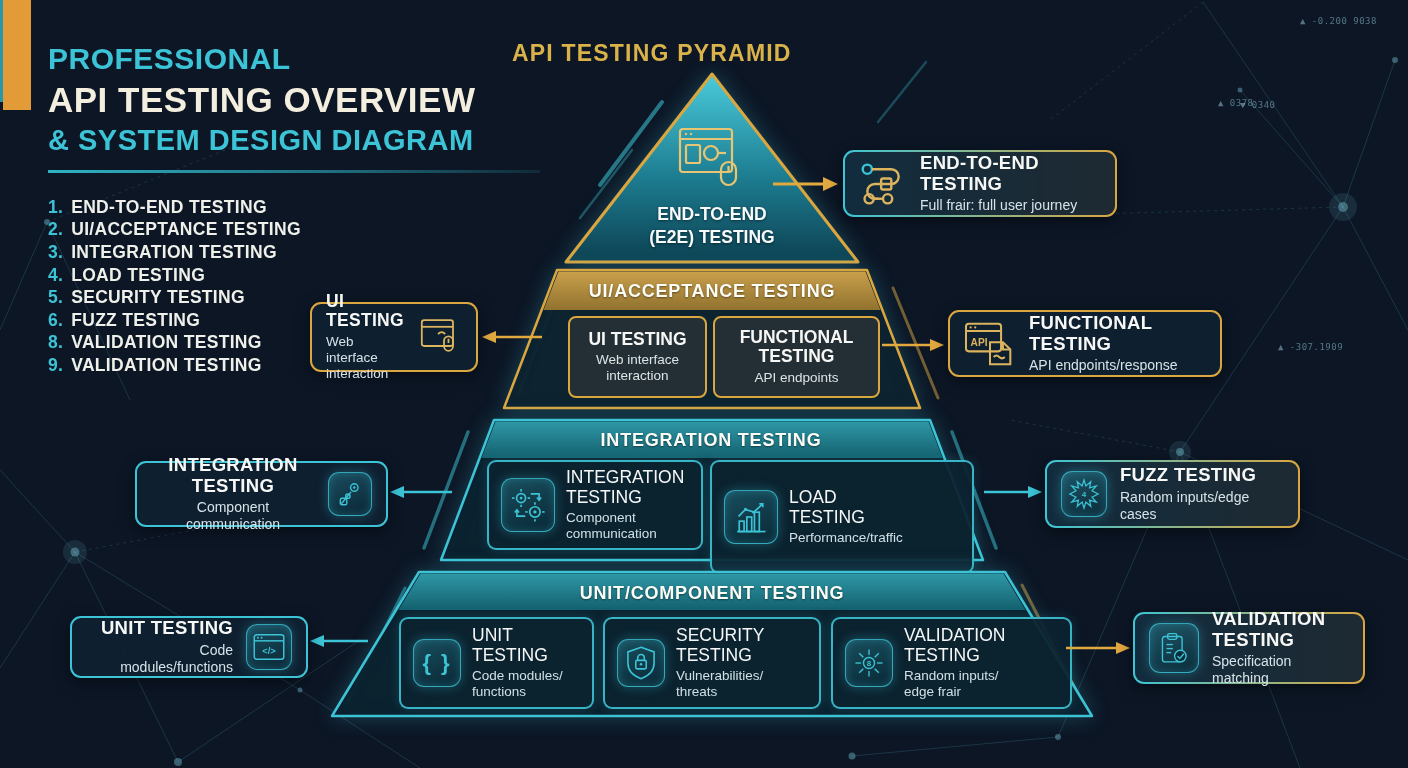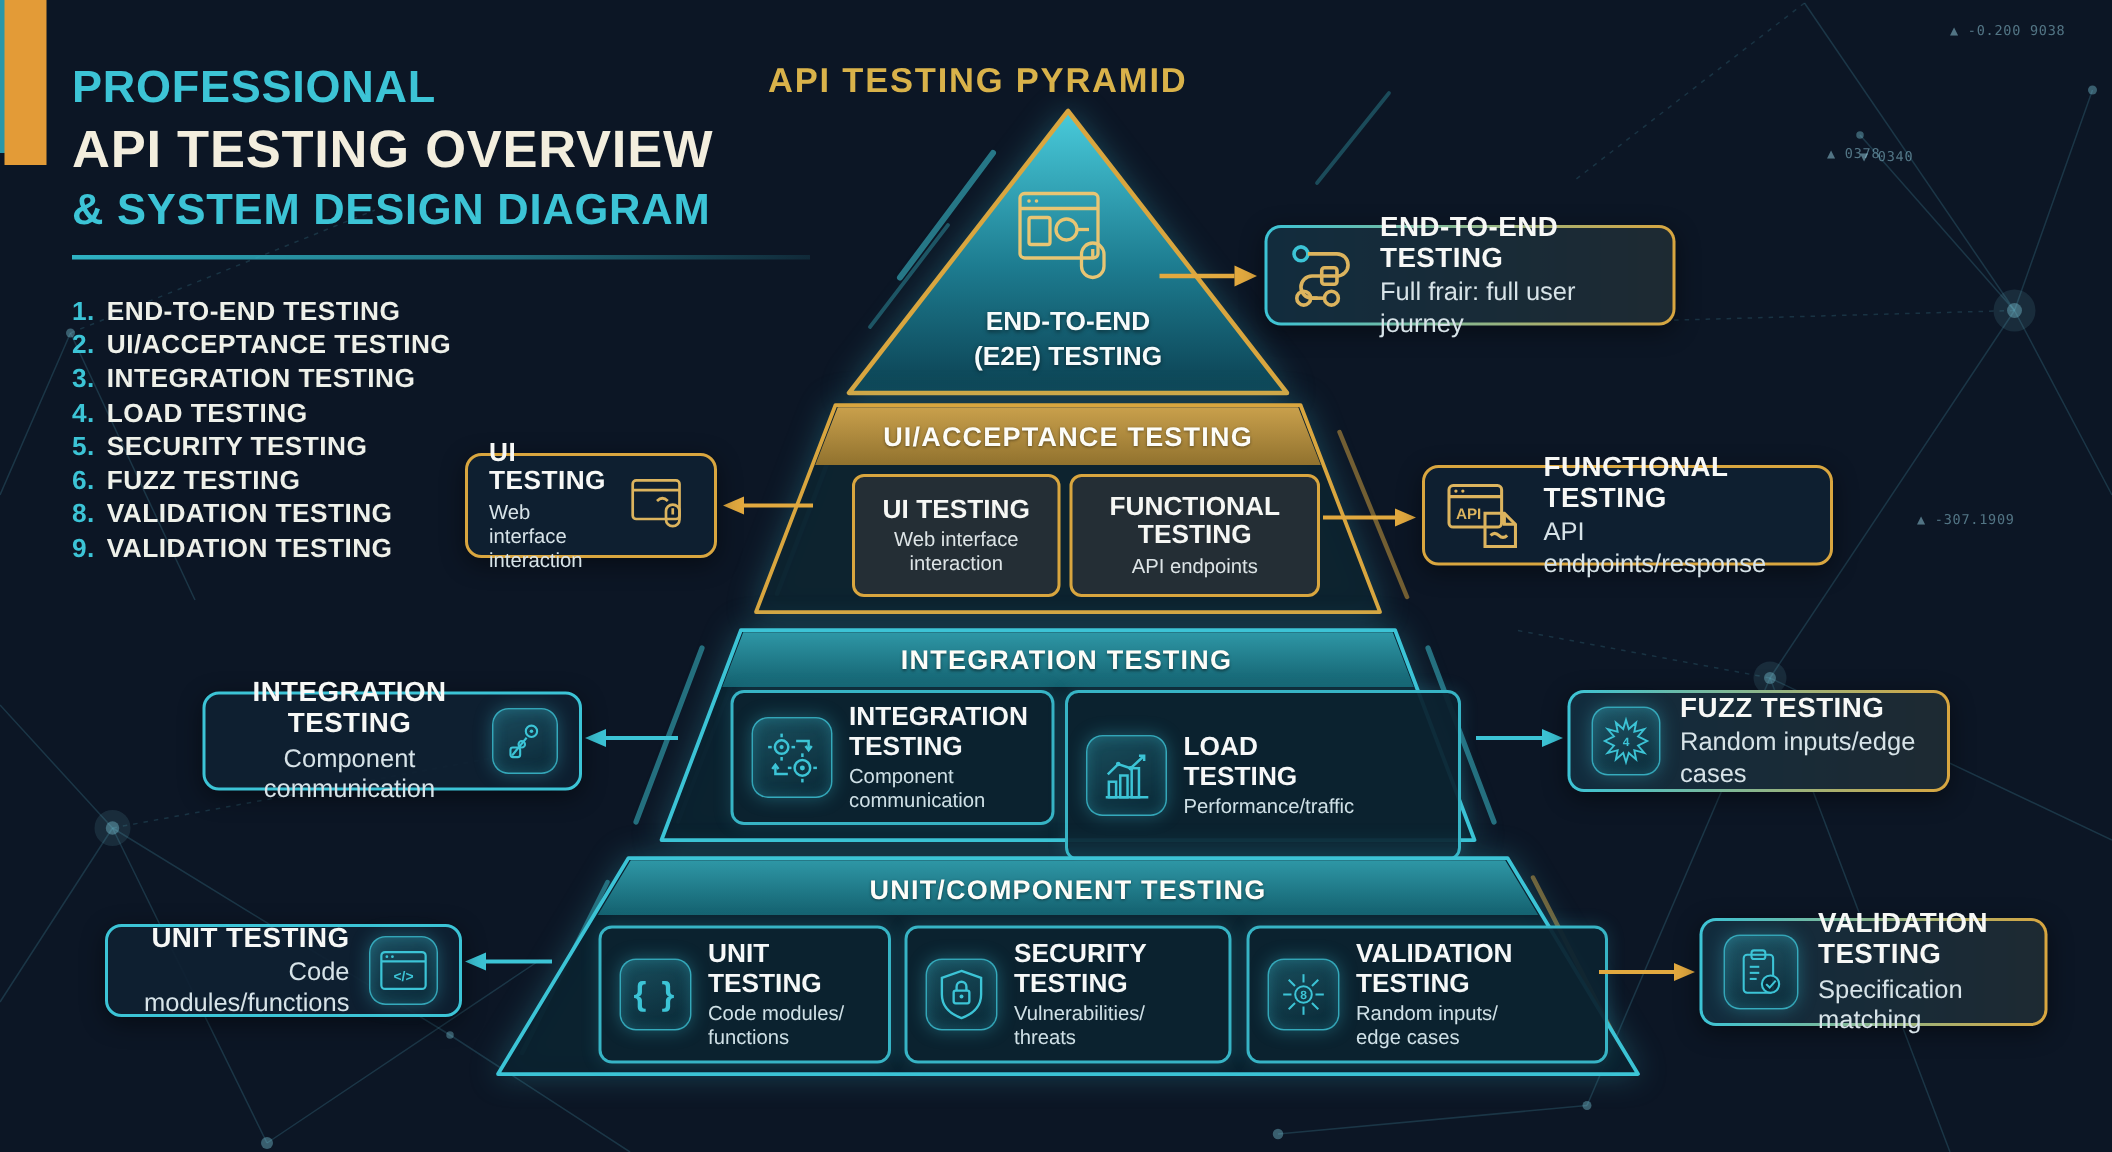--- a/index.html
+++ b/index.html
@@ -45,42 +45,42 @@
   .band-title{position:absolute;text-align:center;font-weight:700;font-size:18px;letter-spacing:.8px;color:#fdfdf8;text-shadow:0 1px 2px rgba(0,0,0,.45)}
   #e2e-label{left:592px;top:203px;width:240px;text-align:center;font-size:17.5px;font-weight:700;color:#f7fbfb;line-height:1.3;text-shadow:0 1px 3px rgba(0,0,0,.5)}
 
   .p2box{position:absolute;border:2px solid var(--gold);border-radius:8px;background:rgba(38,47,54,.95);
          display:flex;flex-direction:column;align-items:center;justify-content:center;text-align:center;padding:4px 6px}
   .p2box .t{font-size:17.5px;font-weight:700;color:#f6f7f4;line-height:1.12}
   .p2box .s{font-size:13.5px;color:#dde4e6;margin-top:3px;line-height:1.2}
 
   .pbox{position:absolute;border:2px solid rgba(60,196,214,.9);border-radius:9px;background:rgba(12,34,48,.94);
         display:flex;align-items:center;gap:11px;padding:0 12px;box-shadow:0 0 12px rgba(60,196,214,.18)}
-  .pbox .t{font-size:17.5px;font-weight:700;color:#f6f8f8;line-height:1.13}
+  .pbox .t{font-size:17.5px;font-weight:400;color:#f6f8f8;line-height:1.13}
   .pbox .s{font-size:13.5px;color:#cfe0e6;margin-top:3px;line-height:1.18}
 
   .tile{width:54px;height:54px;border-radius:11px;flex:0 0 auto;
         background:linear-gradient(160deg,rgba(61,195,214,.28),rgba(10,42,56,.75));
         border:1px solid rgba(61,195,214,.8);
         box-shadow:0 0 12px rgba(61,195,214,.35),inset 0 0 9px rgba(61,195,214,.28);
         display:flex;align-items:center;justify-content:center;color:var(--teal)}
   .tile-sm{width:48px;height:48px}
 
   
   .gbox{position:absolute;border-radius:11px;padding:2px;
         background:linear-gradient(90deg,var(--teal),var(--gold));
         box-shadow:0 4px 16px rgba(0,0,0,.45)}
   .gbox .inner{width:100%;height:100%;border-radius:9px;background:var(--boxfill);
         display:flex;align-items:center;gap:13px;padding:0 14px}
   .sbox{position:absolute;border-radius:11px;background:var(--boxfill);
         display:flex;align-items:center;gap:13px;padding:0 14px;box-shadow:0 4px 16px rgba(0,0,0,.45)}
   .sbox.gold{border:2px solid var(--gold)}
   .sbox.teal{border:2px solid var(--teal)}
   .co-title{font-size:18.5px;font-weight:700;color:#f7f8f6;letter-spacing:.3px;line-height:1.12}
-  .co-sub{font-size:17px;color:#d7e3e8;margin-top:3px;line-height:1.2}
+  .co-sub{font-size:14px;color:#d7e3e8;margin-top:3px;line-height:1.2}
 
   .arrow{position:absolute}
 </style>
 </head>
 <body>
 
 <div id="canvas">
 
   <svg id="bg-net" width="1408" height="768">
     <g stroke="rgba(80,170,190,0.22)" stroke-width="1" fill="none">
@@ -339,21 +339,21 @@
         <line x1="16.8" y1="16.8" x2="10" y2="10"></line>
           <line x1="35.2" y1="16.8" x2="42" y2="10"></line>
         <line x1="16.8" y1="35.2" x2="10" y2="42"></line>
           <line x1="35.2" y1="35.2" x2="42" y2="42"></line>
       </svg>
     </div>
     <div>
       <div class="t pre">VALIDATION
 TESTING</div>
       <div class="s pre">Random inputs/
-edge cases</div>
+edge frair</div>
     </div>
   </div>
 
   <svg class="arrow" style="left:773px;top:175px" width="66" height="18">
     <line x1="0" y1="9" x2="50" y2="9" stroke="#e2a93f" stroke-width="3"></line>
       <polygon points="50,2 65,9 50,16" fill="#e2a93f"></polygon>
   </svg>
   <svg class="arrow" style="left:482px;top:329px" width="60" height="16">
     <line x1="60" y1="8" x2="14" y2="8" stroke="#e2a93f" stroke-width="2.6"></line>
       <polygon points="14,2 0,8 14,14" fill="#e2a93f"></polygon>

